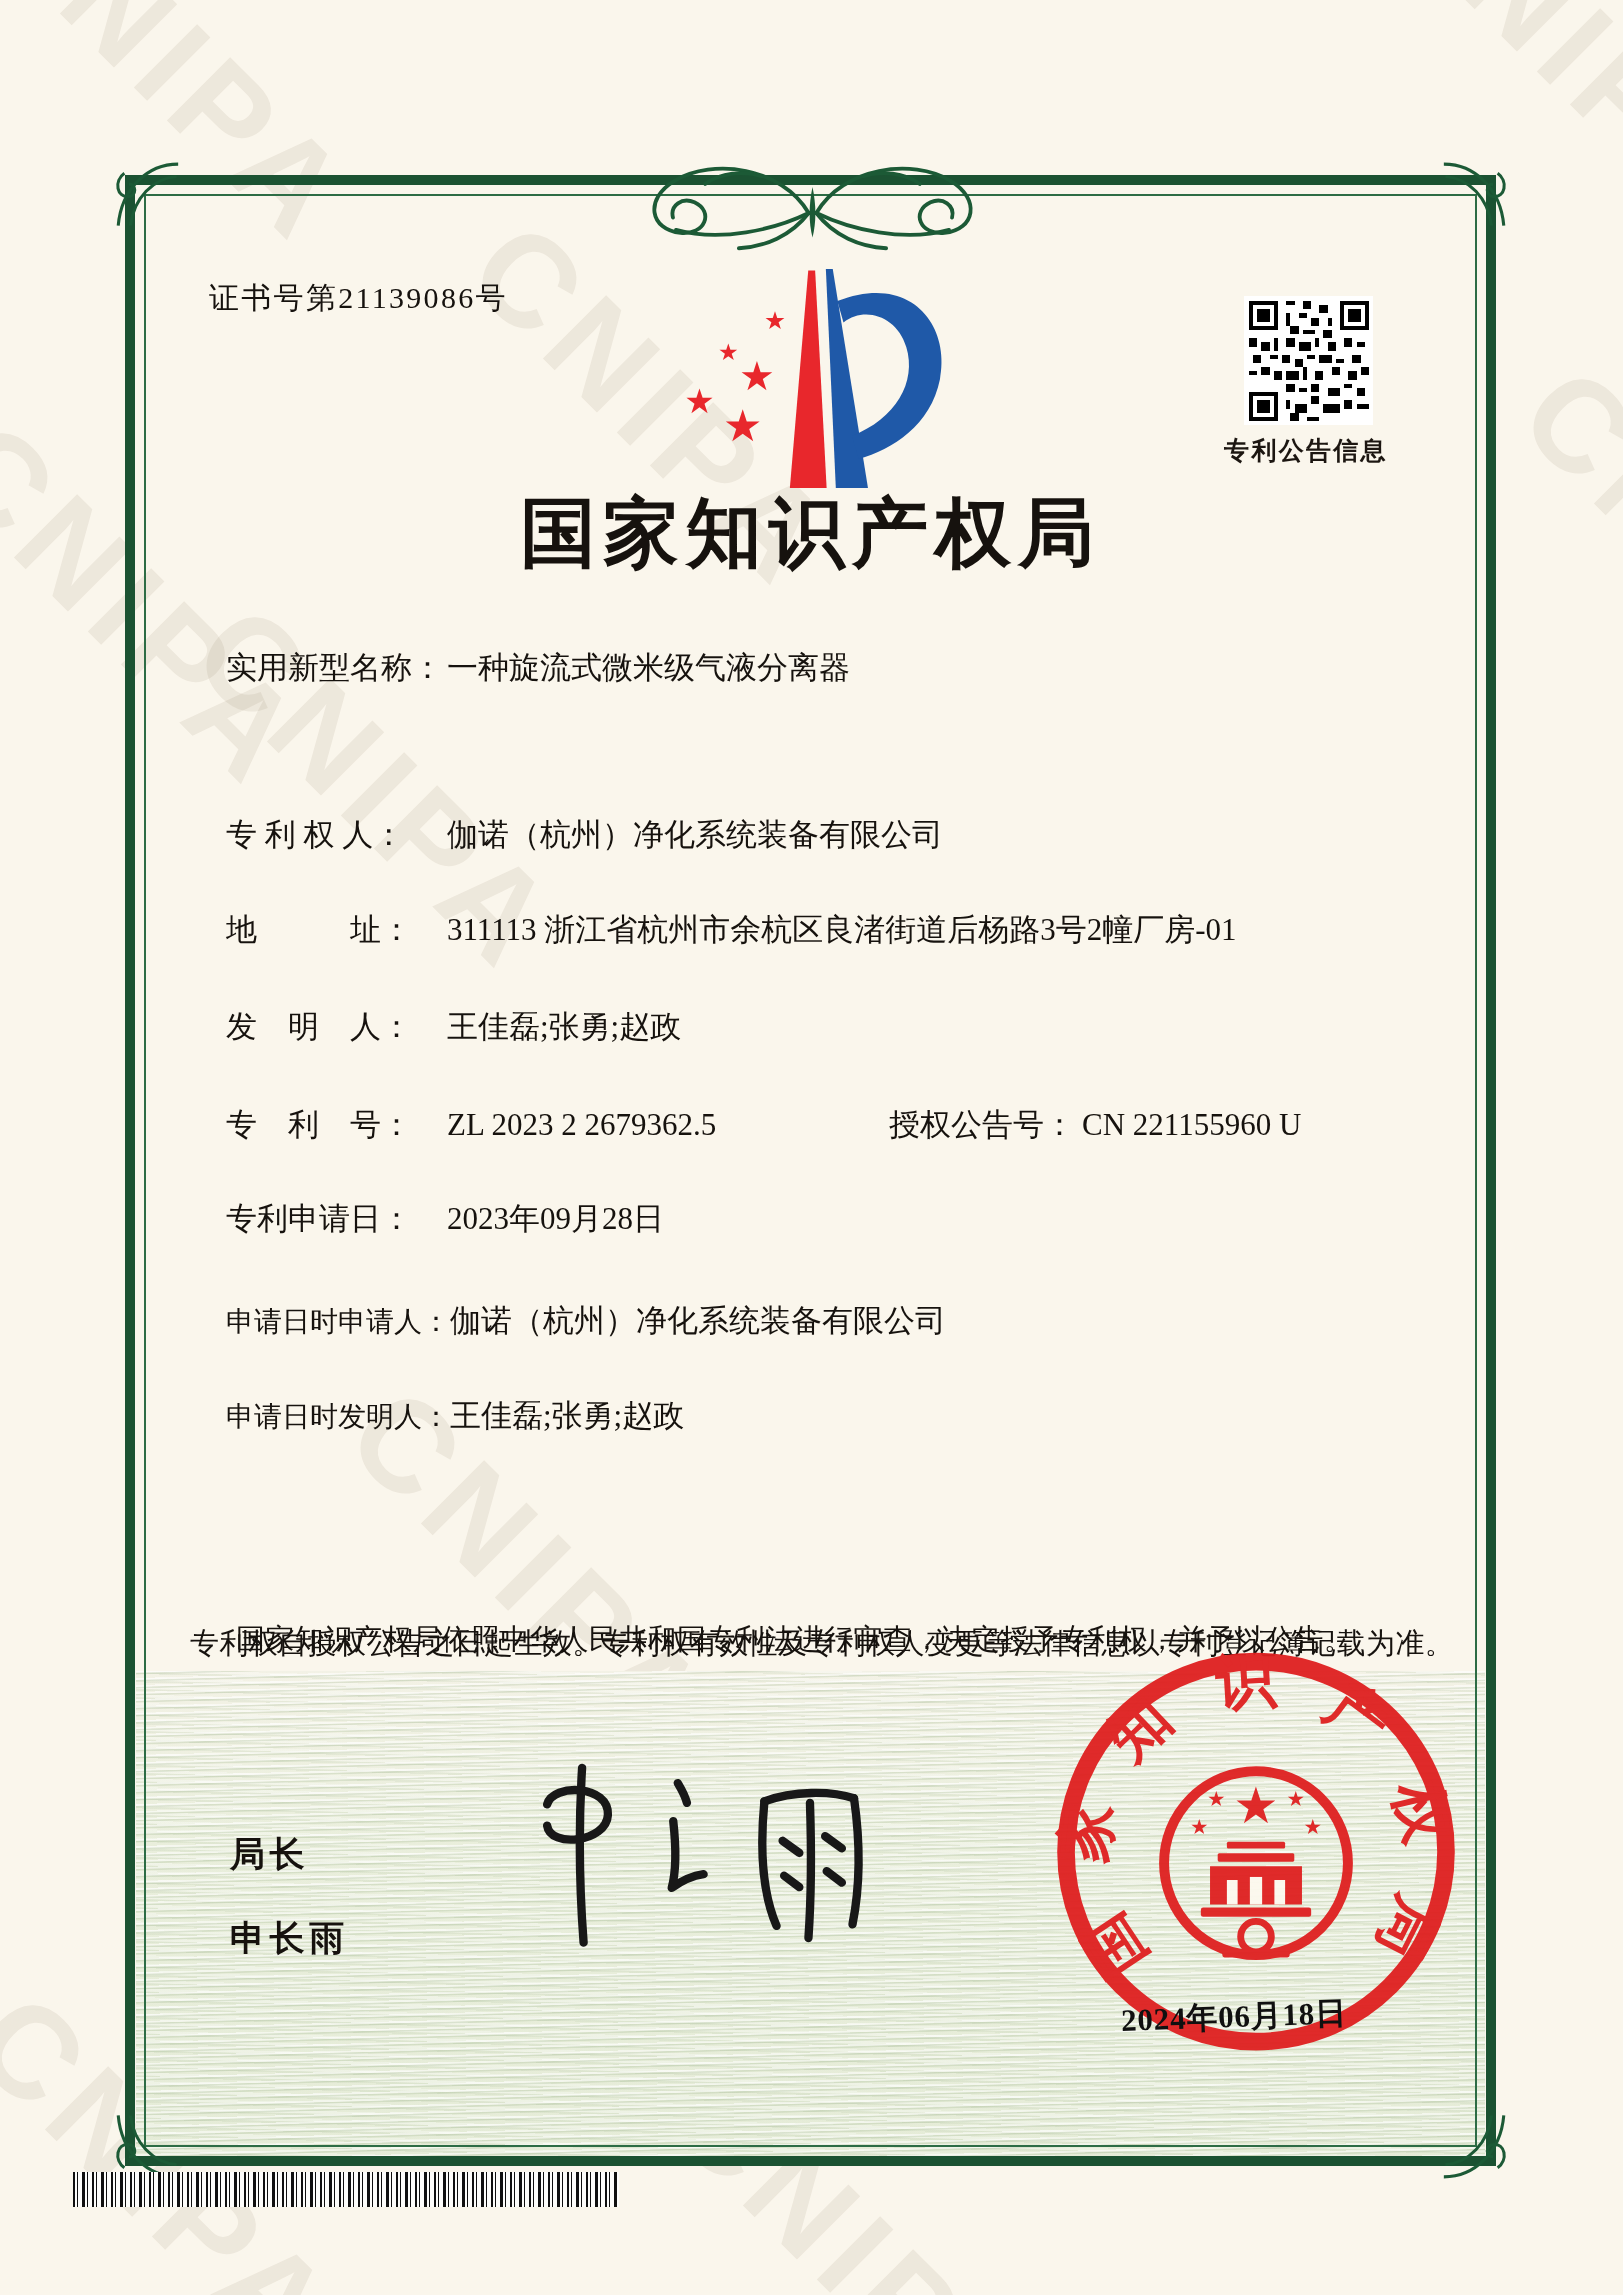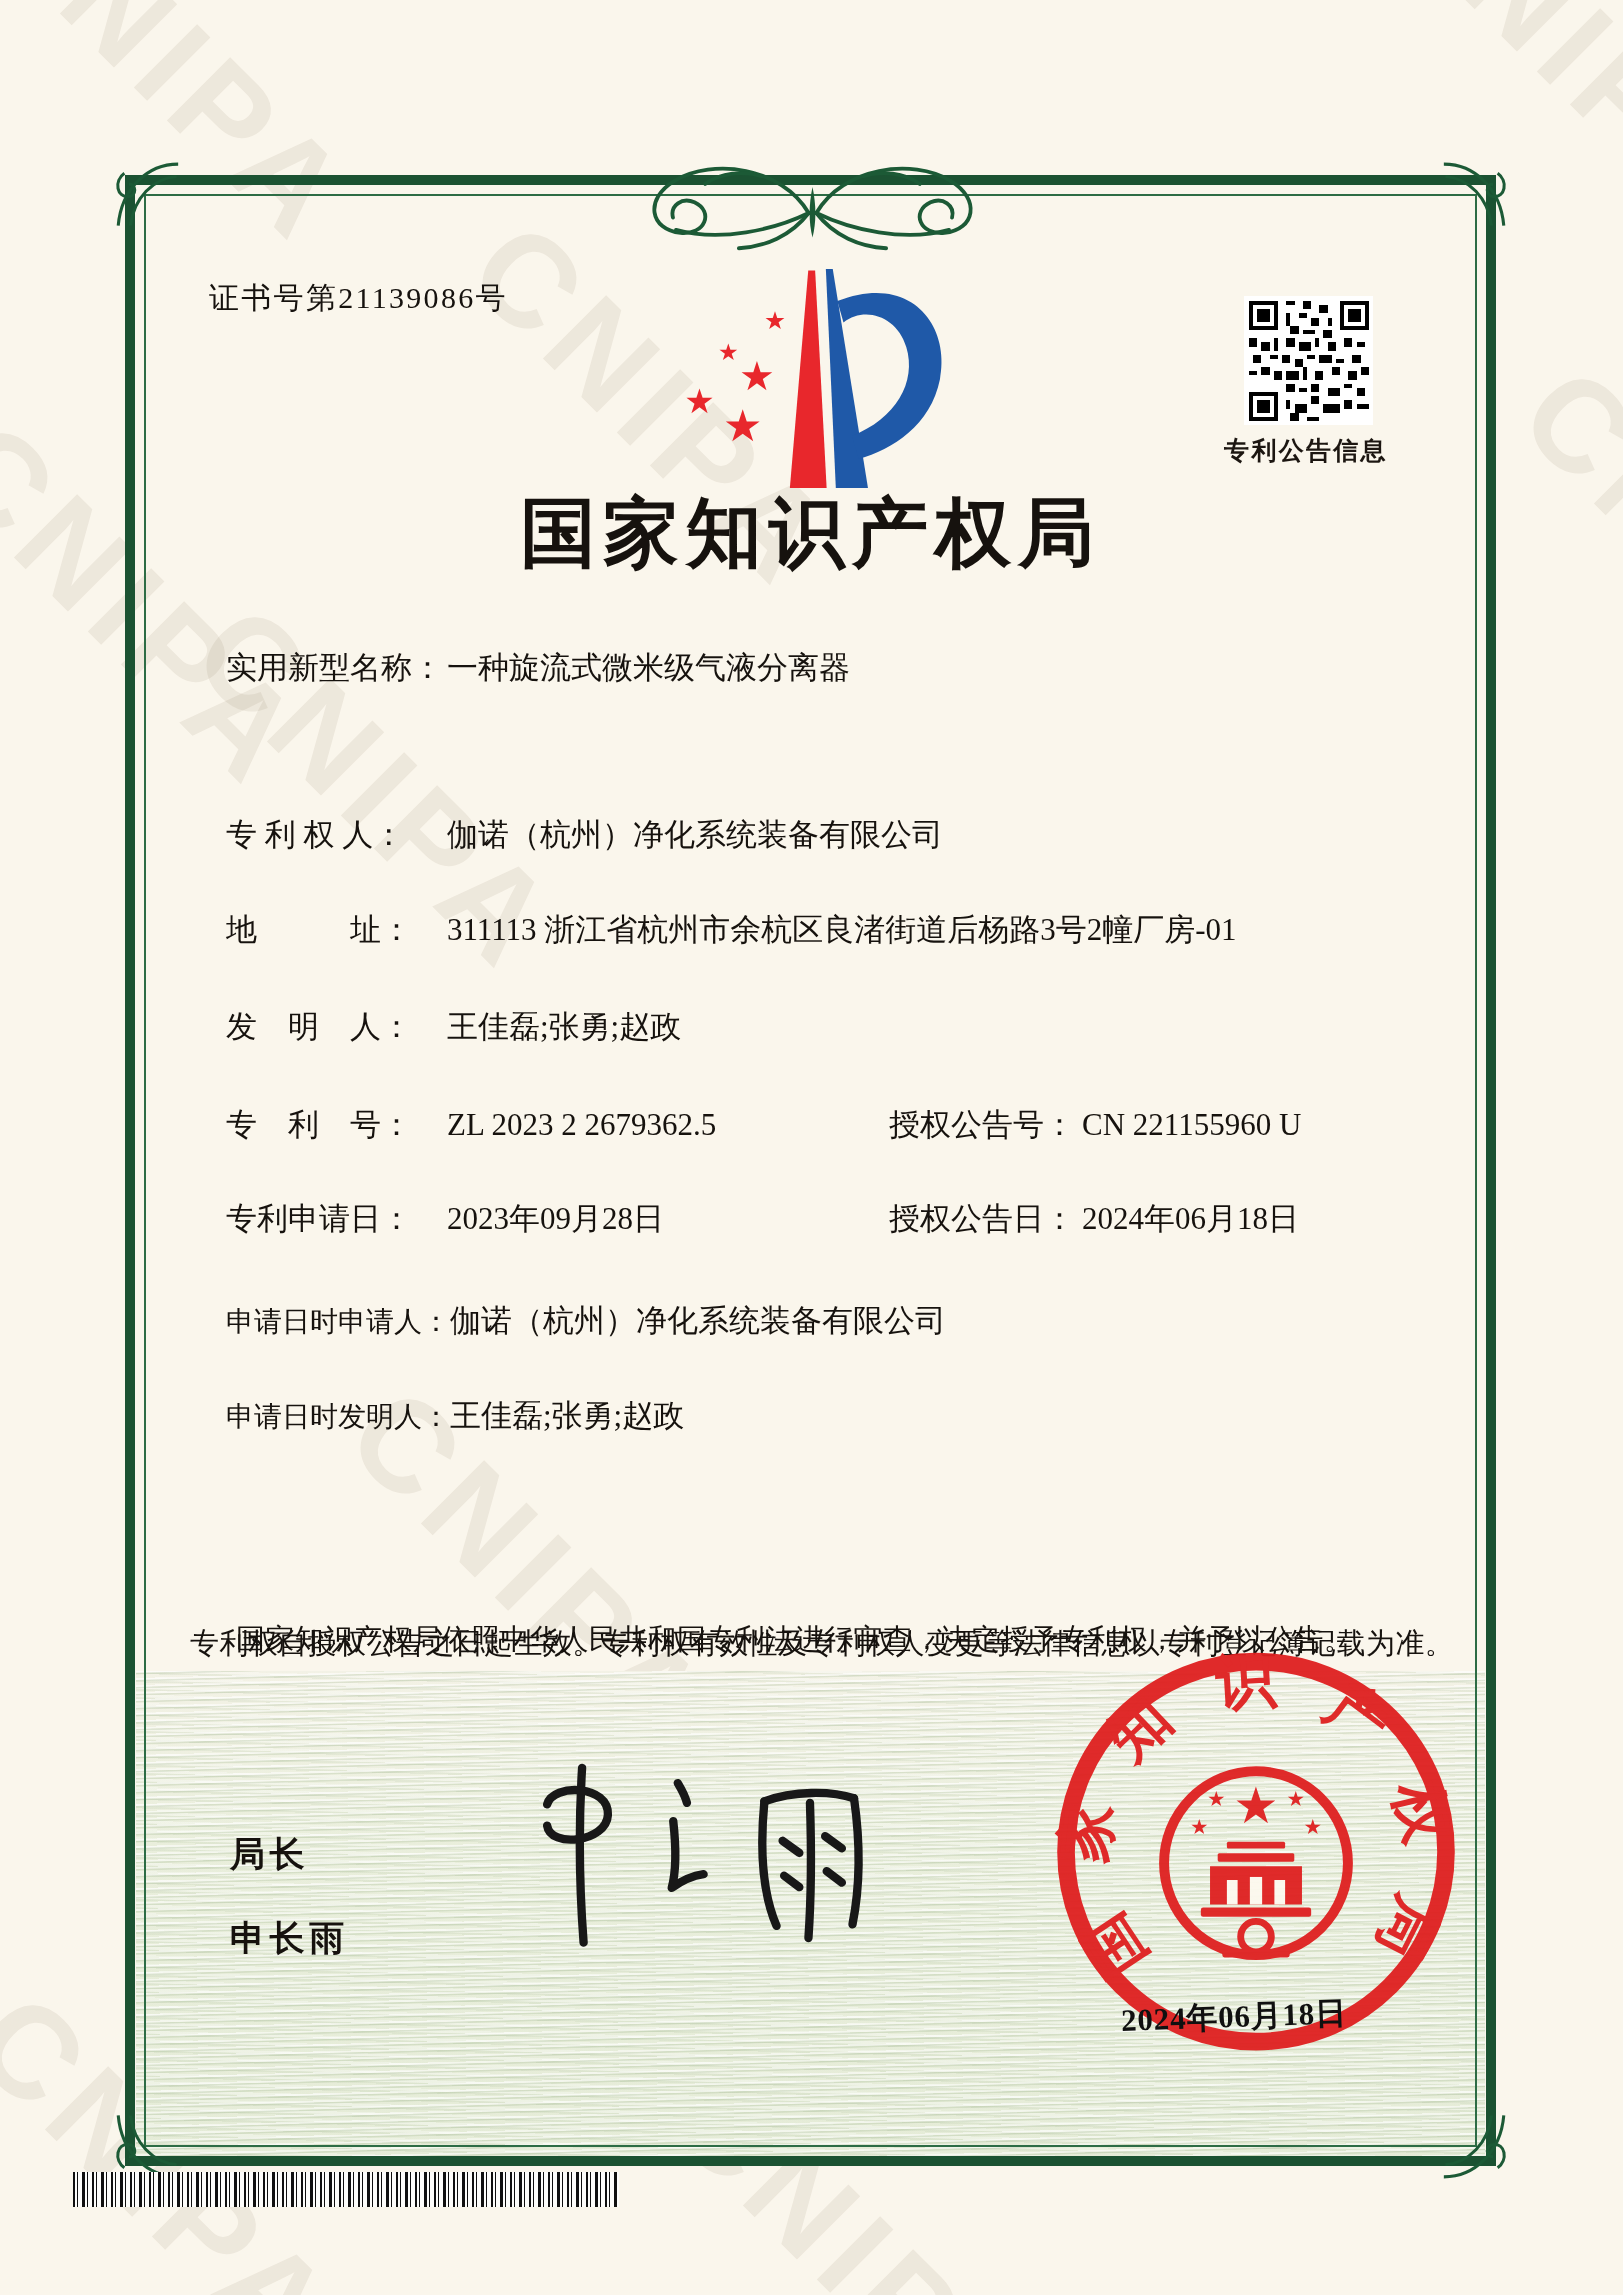--- a/index.html
+++ b/index.html
@@ -218,23 +218,20 @@
   </div>
   <div class="row" style="top:1104px;">
     <span class="lbl">专　利　号：</span><span>ZL 2023 2 2679362.5</span>
   </div>
   <div class="row2" style="top:1104px;">
     <span class="lbl">授权公告号：</span><span>CN 221155960 U</span>
   </div>
   <div class="row" style="top:1198px;">
     <span class="lbl">专利申请日：</span><span>2023年09月28日</span>
   </div>
-  <div class="row2" style="top:1198px;">
-    <span class="lbl">授权公告日：</span><span>2024年06月18日</span>
-  </div>
   <div class="row" style="top:1300px;">
     <span class="lbl-long">申请日时申请人：</span><span>伽诺（杭州）净化系统装备有限公司</span>
   </div>
   <div class="row" style="top:1395px;">
     <span class="lbl-long">申请日时发明人：</span><span>王佳磊;张勇;赵政</span>
   </div>
 
   <div class="bodyline" style="left:236px;top:1573px;margin-top:47px;">国家知识产权局依照中华人民共和国专利法进行审查，决定授予专利权，并予以公告。</div>
   <div class="bodyline" style="left:190px;top:1624px;">专利权自授权公告之日起生效。专利权有效性及专利权人变更等法律信息以专利登记簿记载为准。</div>
 

